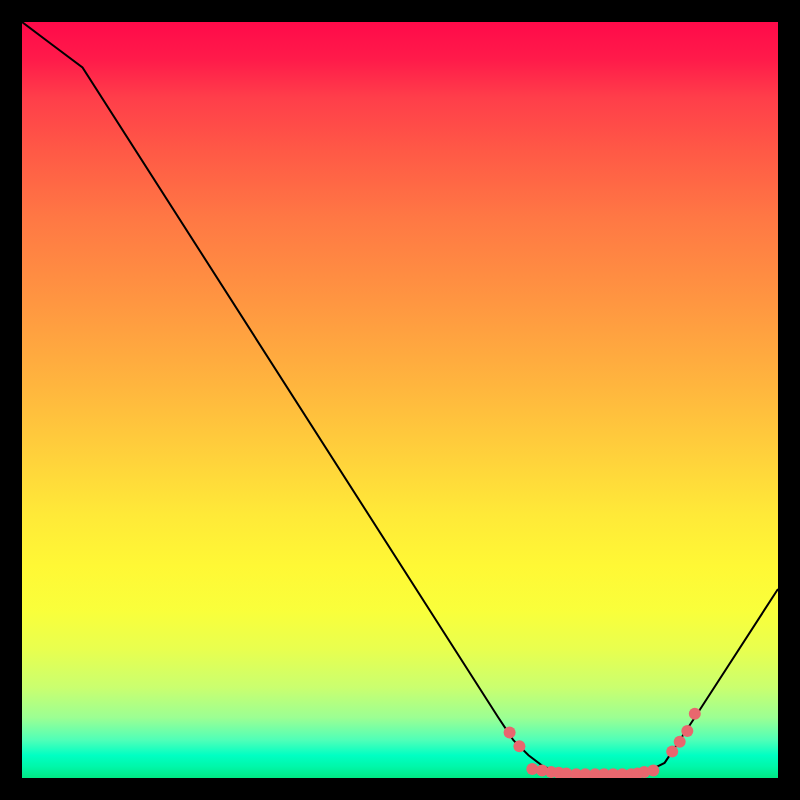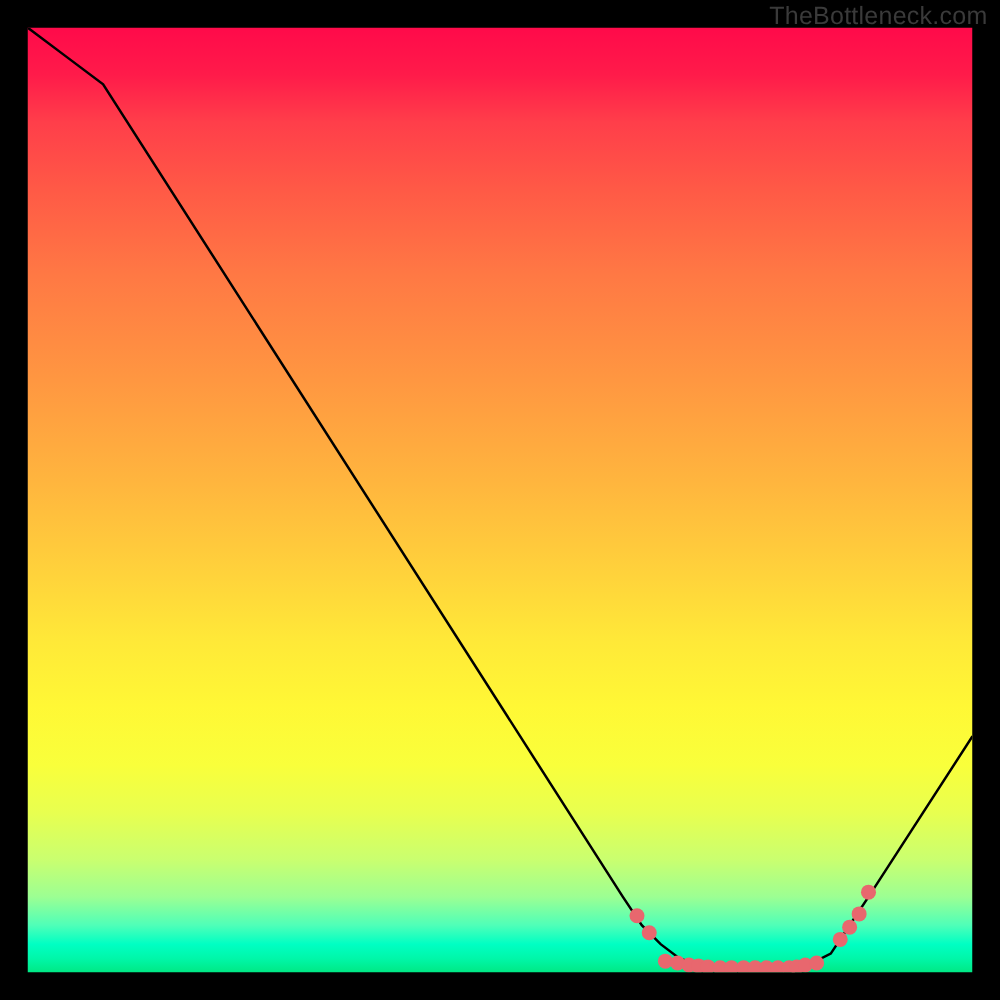--- a/index.html
+++ b/index.html
@@ -63,21 +63,20 @@
   svg.curve {
     position: absolute;
     inset: 0;
     z-index: 3;
   }
 </style>
 </head>
 <body>
 
 <div class="frame">
-  <div class="watermark">TheBottleneck.com</div>
   <div class="plot-area">
     <div class="gradient-bg"></div>
     <svg class="curve" viewBox="0 0 756 756" preserveAspectRatio="none">
       <path id="curve-path" fill="none" stroke="#000000" stroke-width="2" d="M0.0 0.0 L30.2 22.7 L60.5 45.4 L476.3 695.5 L491.4 718.2 L506.5 733.3 L521.6 744.7 L536.8 750.0 L551.9 752.2 L567.0 753.7 L582.1 753.7 L597.2 753.7 L612.4 752.2 L627.5 748.4 L642.6 740.9 L657.7 718.2 L672.8 695.5 L756.0 567.0"></path>
       <g id="markers">
           <circle cx="487.6" cy="710.6" r="6" fill="#e8676e"></circle>
           <circle cx="497.4" cy="724.2" r="6" fill="#e8676e"></circle>
           <circle cx="510.3" cy="746.9" r="6" fill="#e8676e"></circle>
           <circle cx="520.1" cy="748.4" r="6" fill="#e8676e"></circle>
           <circle cx="529.2" cy="750.0" r="6" fill="#e8676e"></circle>

